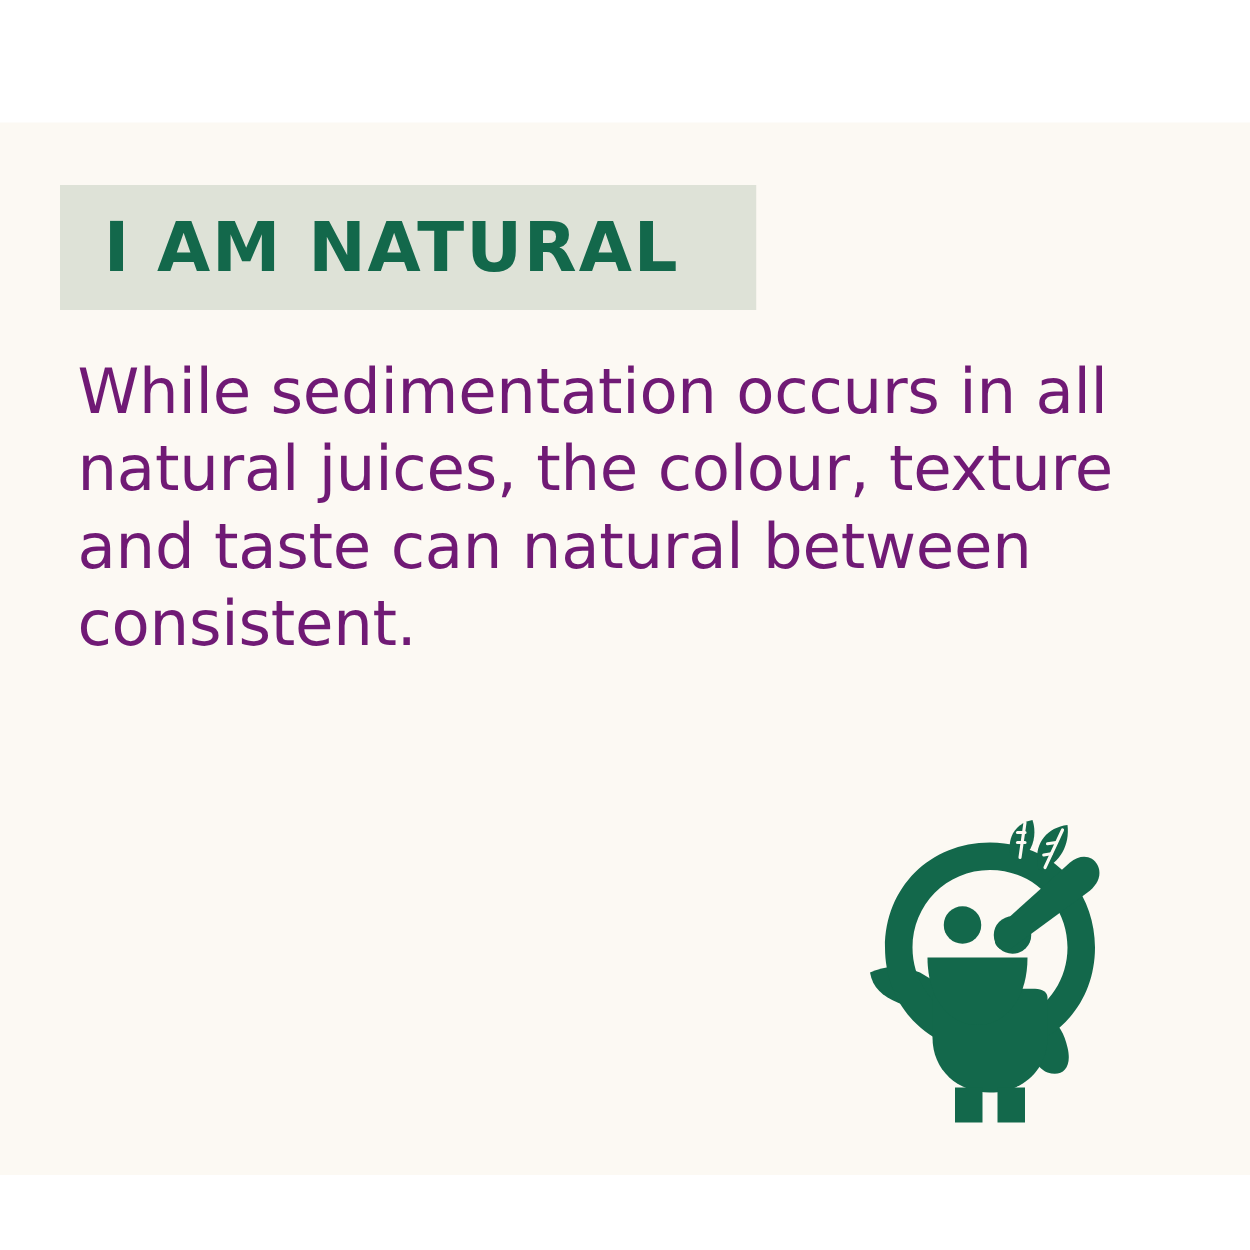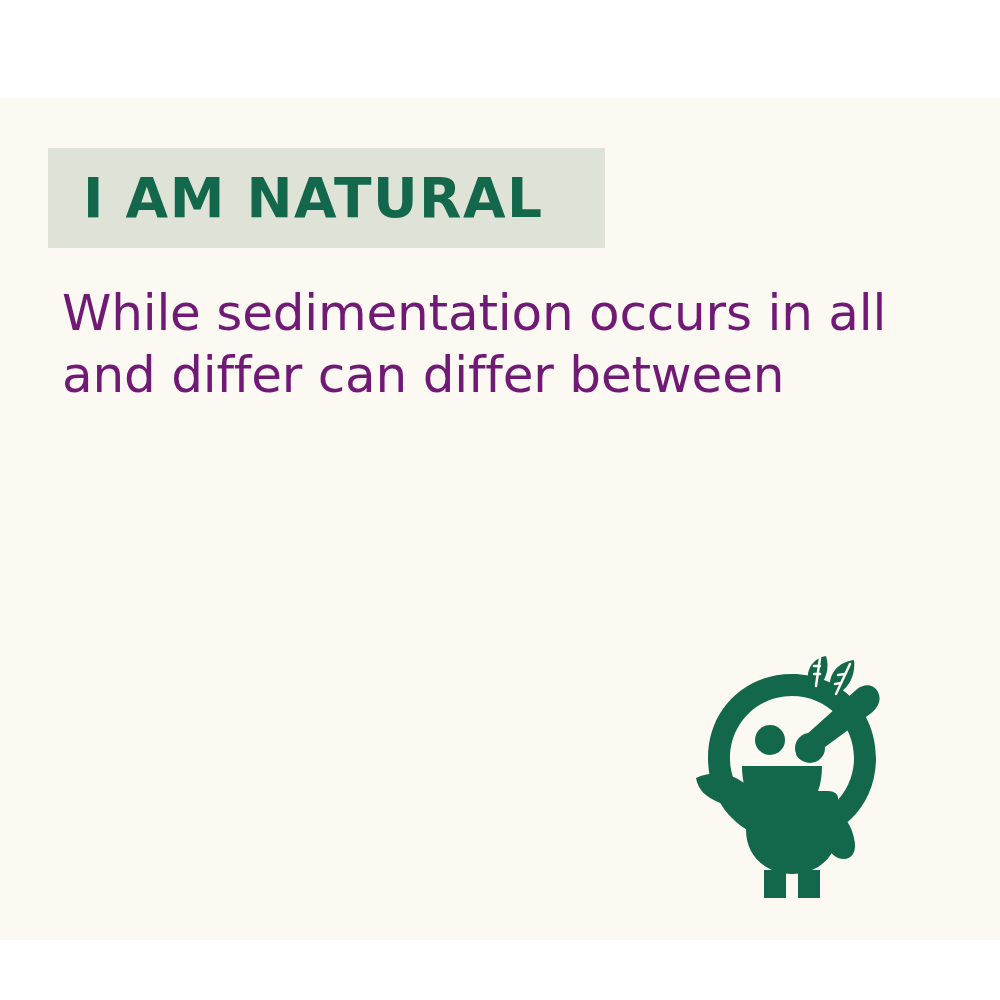--- a/index.html
+++ b/index.html
@@ -87,21 +87,23 @@
 <div id="canvas">
 
   <div id="content-band"></div>
 
   <div id="heading-box">
     <div id="heading-text">I AM NATURAL</div>
   </div>
 
   <div id="body-text">
     <span class="line">While sedimentation occurs in all</span>
-    <span class="line">and differ can differ between</span>
+    <span class="line">natural juices, the colour, texture</span>
+    <span class="line">and taste can natural between</span>
+    <span class="line">consistent.</span>
   </div>
 
   <div id="mascot">
     <svg viewBox="0 0 224 252" xmlns="http://www.w3.org/2000/svg" aria-hidden="true">
       <g fill="#13684b">
 
         <path d="M128 158
                  C 146 156, 162 170, 166 190
                  C 170 206, 162 214, 150 210
                  C 140 206, 136 192, 130 180

